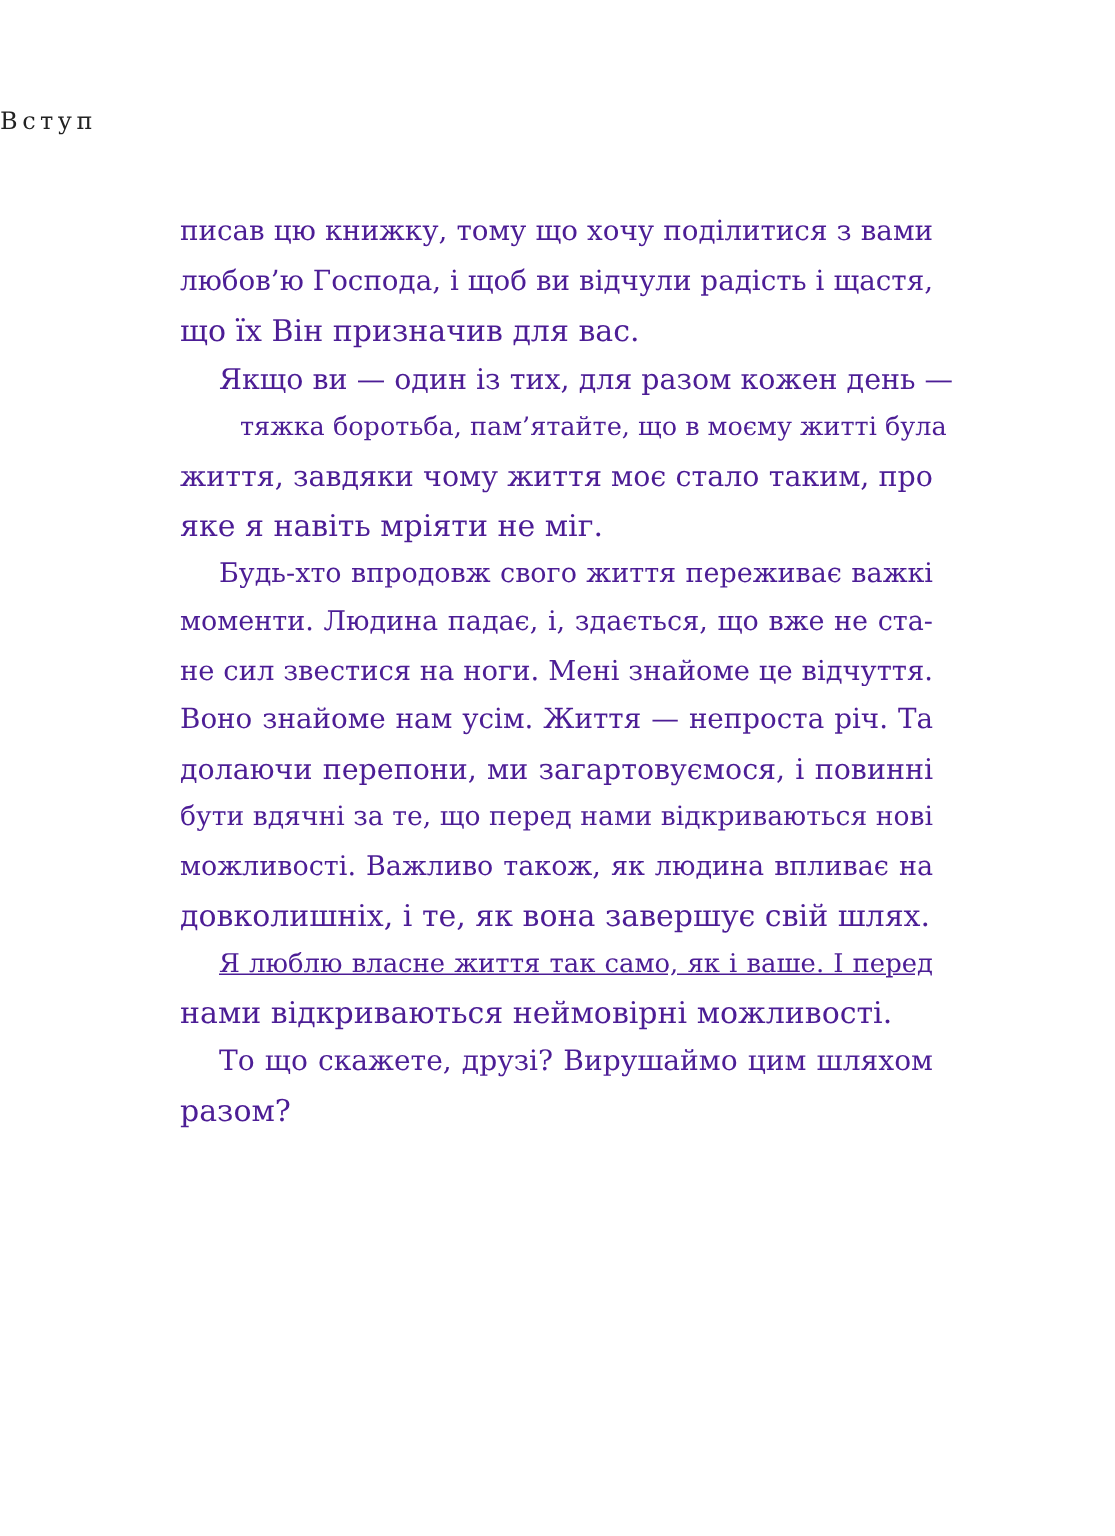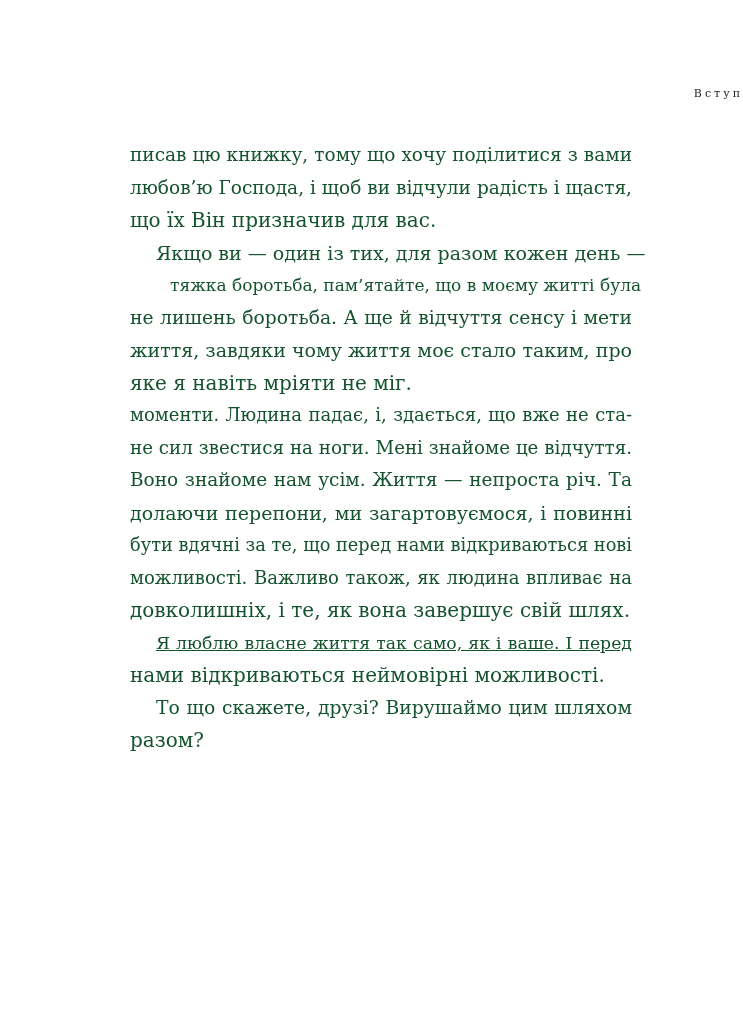--- a/index.html
+++ b/index.html
@@ -10,38 +10,38 @@
     body {
       width: 743px;
       height: 1024px;
       position: relative;
       overflow: hidden;
       font-family: "DejaVu Serif", "Liberation Serif", serif;
       color: #1a1a1a;
     }
     .running-head {
       position: absolute;
-      top: 87px;
+      top: 71px;
       left: 0;
       width: 743px;
-      text-align: right;
-      font-size: 11px;
+      text-align: left;
+      font-size: 16px;
       letter-spacing: 3px;
       color: #222;
       font-family: "DejaVu Serif", serif;
     }
     .page-body {
       position: absolute;
       top: 139px;
-      left: 130px;
+      left: 120px;
       width: 502px;
       font-size: 20px;
       line-height: 32.5px;
       text-align: justify;
-      color: #14532d;
+      color: #4c1d95;
     }
     .page-body p {
       margin: 0;
       text-indent: 0;
       hyphens: manual;
     }
     .line {
       display: block;
       text-align: justify;
       text-align-last: justify;
@@ -62,25 +62,25 @@
 
 <div class="page-body">
   <p>
     <span class="line" style="font-size: 18.5px;">писав цю книжку, тому що хочу поділитися з вами</span>
     <span class="line" style="font-size: 18.5px;">любов’ю Господа, і щоб ви відчули радість і щастя,</span>
     <span class="line last" style="font-size: 20px;">що їх Він призначив для вас.</span>
   </p>
   <p>
     <span class="line first" style="font-size: 19px;">Якщо ви — один із тих, для разом кожен день —</span>
     <span class="line" style="font-size: 17px; margin-left: 40px;">тяжка боротьба, пам’ятайте, що в моєму житті була</span>
-    <span class="line" style="font-size: 18.75px;">не лишень боротьба. А ще й відчуття сенсу і мети</span>
     <span class="line" style="font-size: 19px;">життя, завдяки чому життя моє стало таким, про</span>
     <span class="line last" style="font-size: 20px;">яке я навіть мріяти не міг.</span>
   </p>
   <p>
+    <span class="line first" style="font-size: 18px;">Будь-хто впродовж свого життя переживає важкі</span>
     <span class="line" style="font-size: 18px;">моменти. Людина падає, і, здається, що вже не ста-</span>
     <span class="line" style="font-size: 18.25px;">не сил звестися на ноги. Мені знайоме це відчуття.</span>
     <span class="line" style="font-size: 18.5px;">Воно знайоме нам усім. Життя — непроста річ. Та</span>
     <span class="line" style="font-size: 19px;">долаючи перепони, ми загартовуємося, і повинні</span>
     <span class="line" style="font-size: 17.75px;">бути вдячні за те, що перед нами відкриваються нові</span>
     <span class="line" style="font-size: 18px;">можливості. Важливо також, як людина впливає на</span>
     <span class="line last" style="font-size: 20px;">довколишніх, і те, як вона завершує свій шлях.</span>
   </p>
   <p>
     <span class="line first" style="font-size: 17.25px; text-decoration: underline;">Я люблю власне життя так само, як і ваше. І перед</span>

